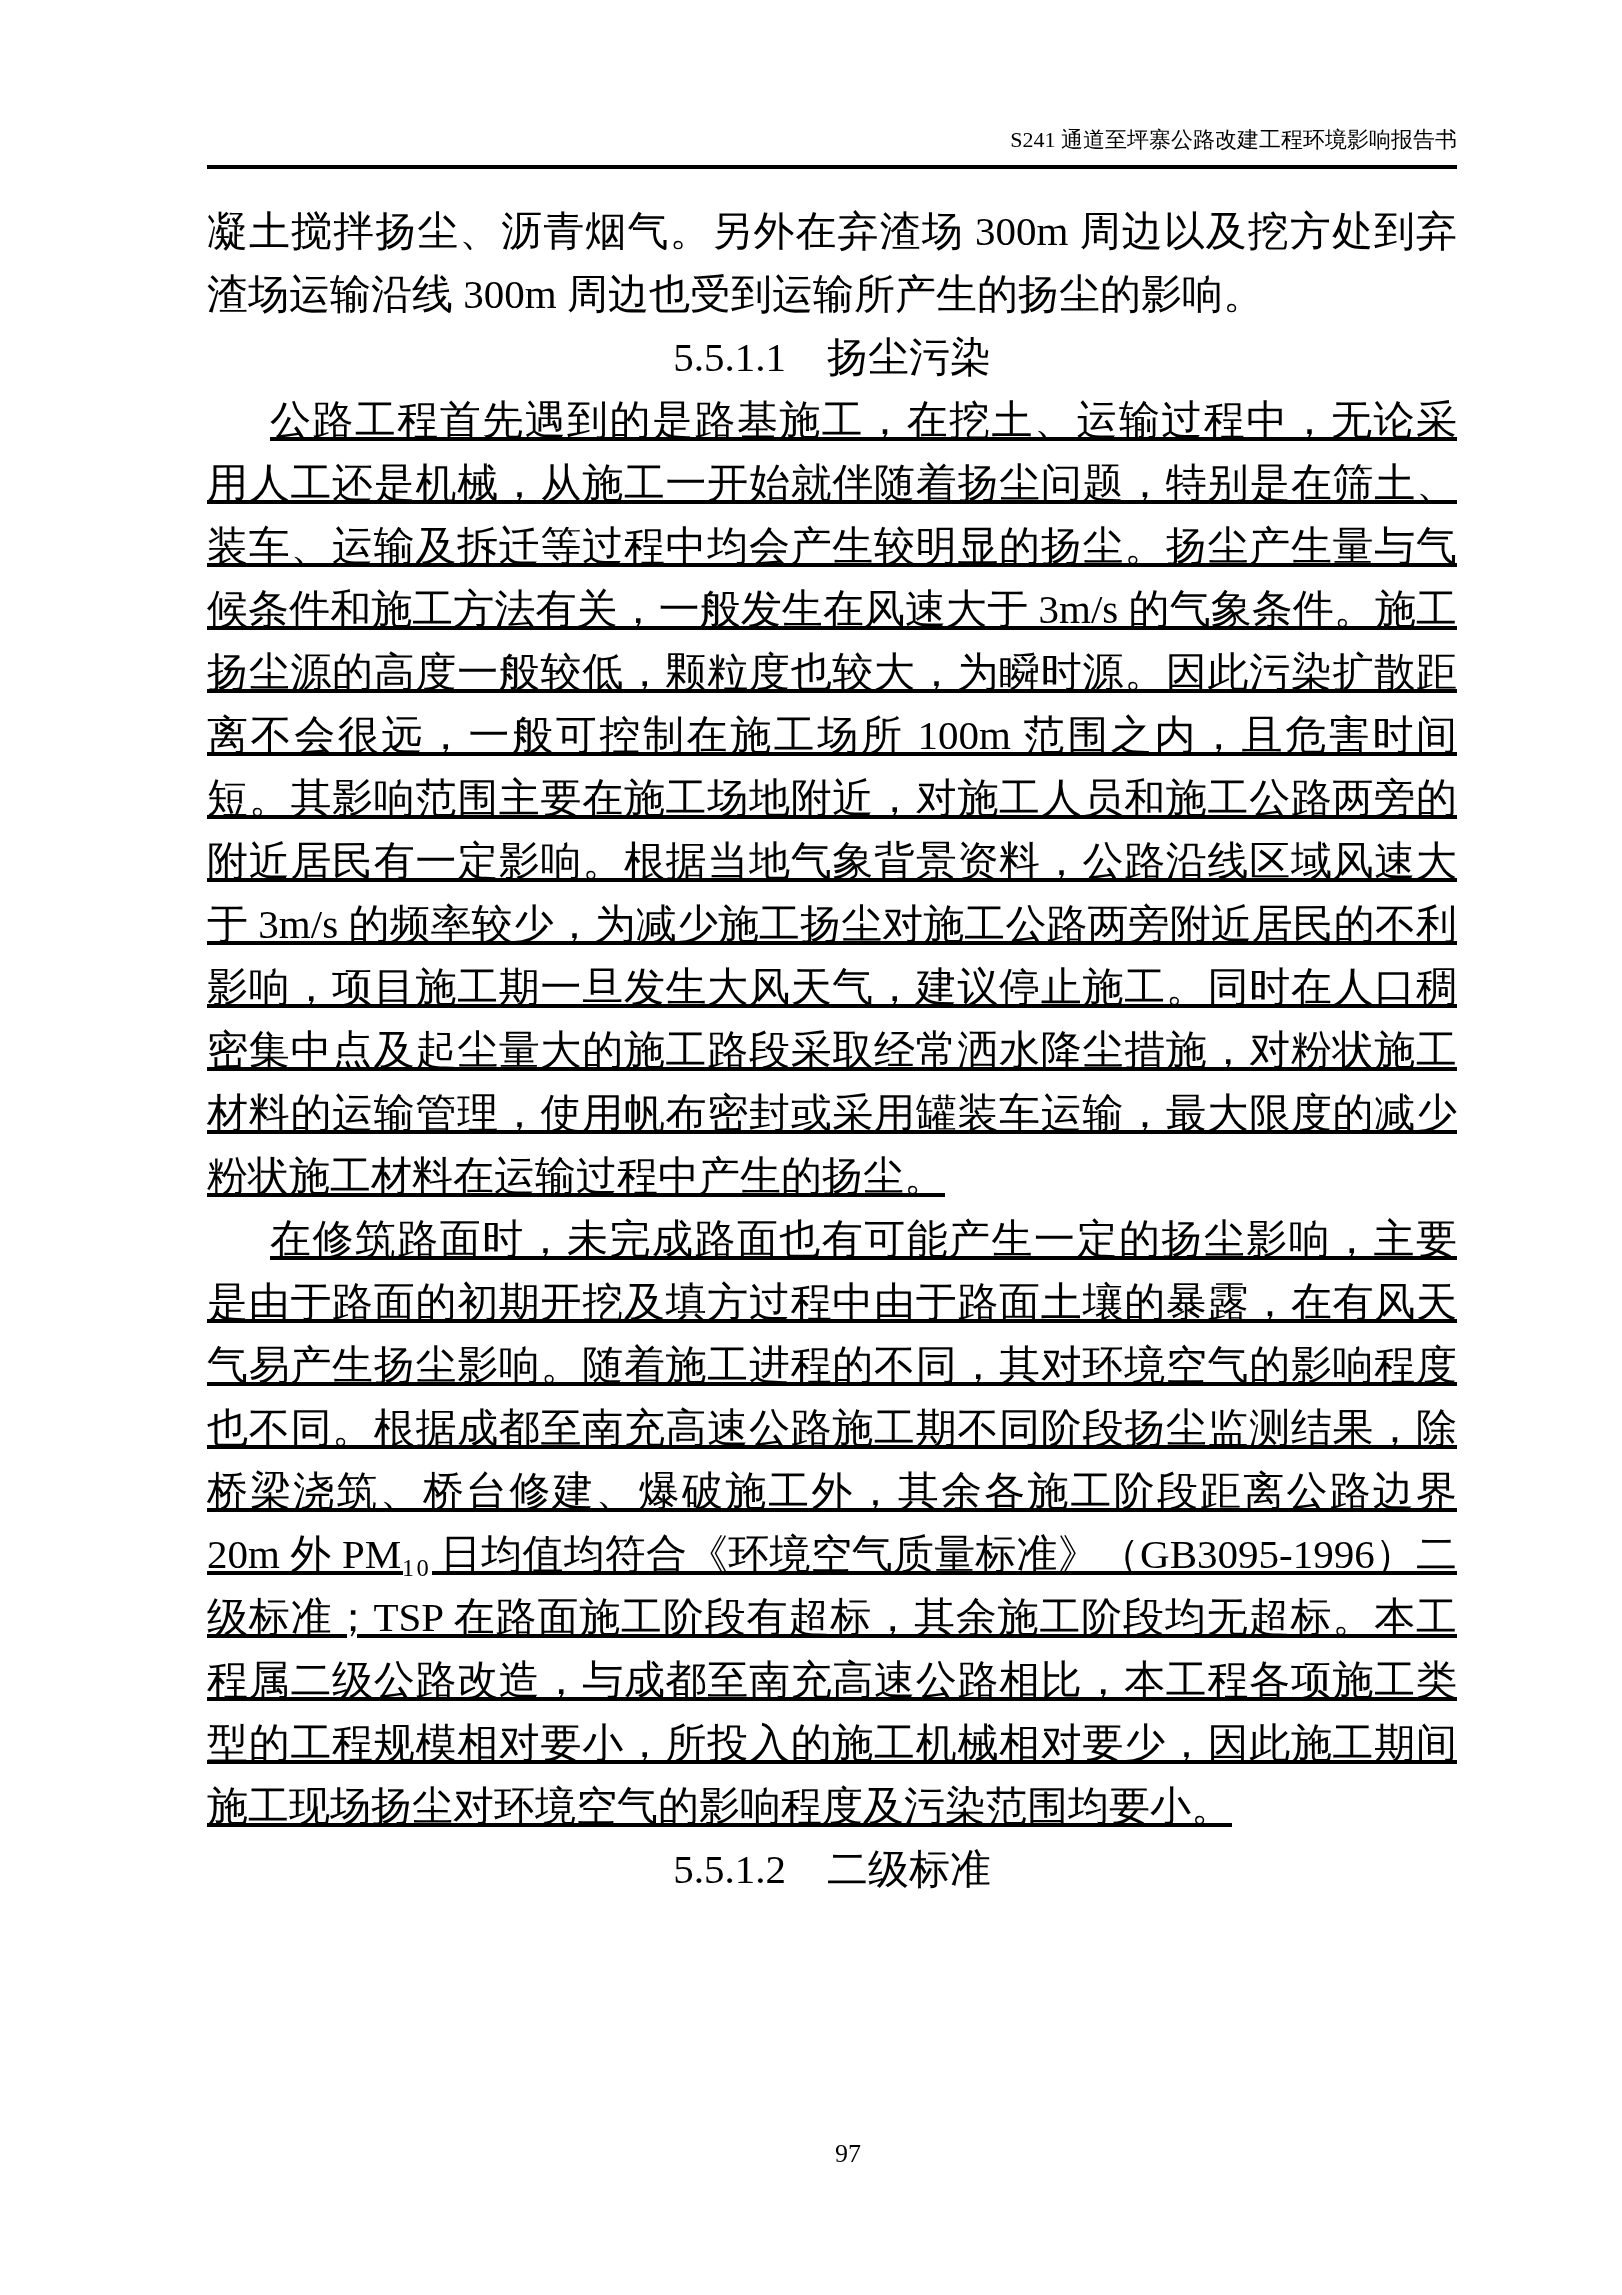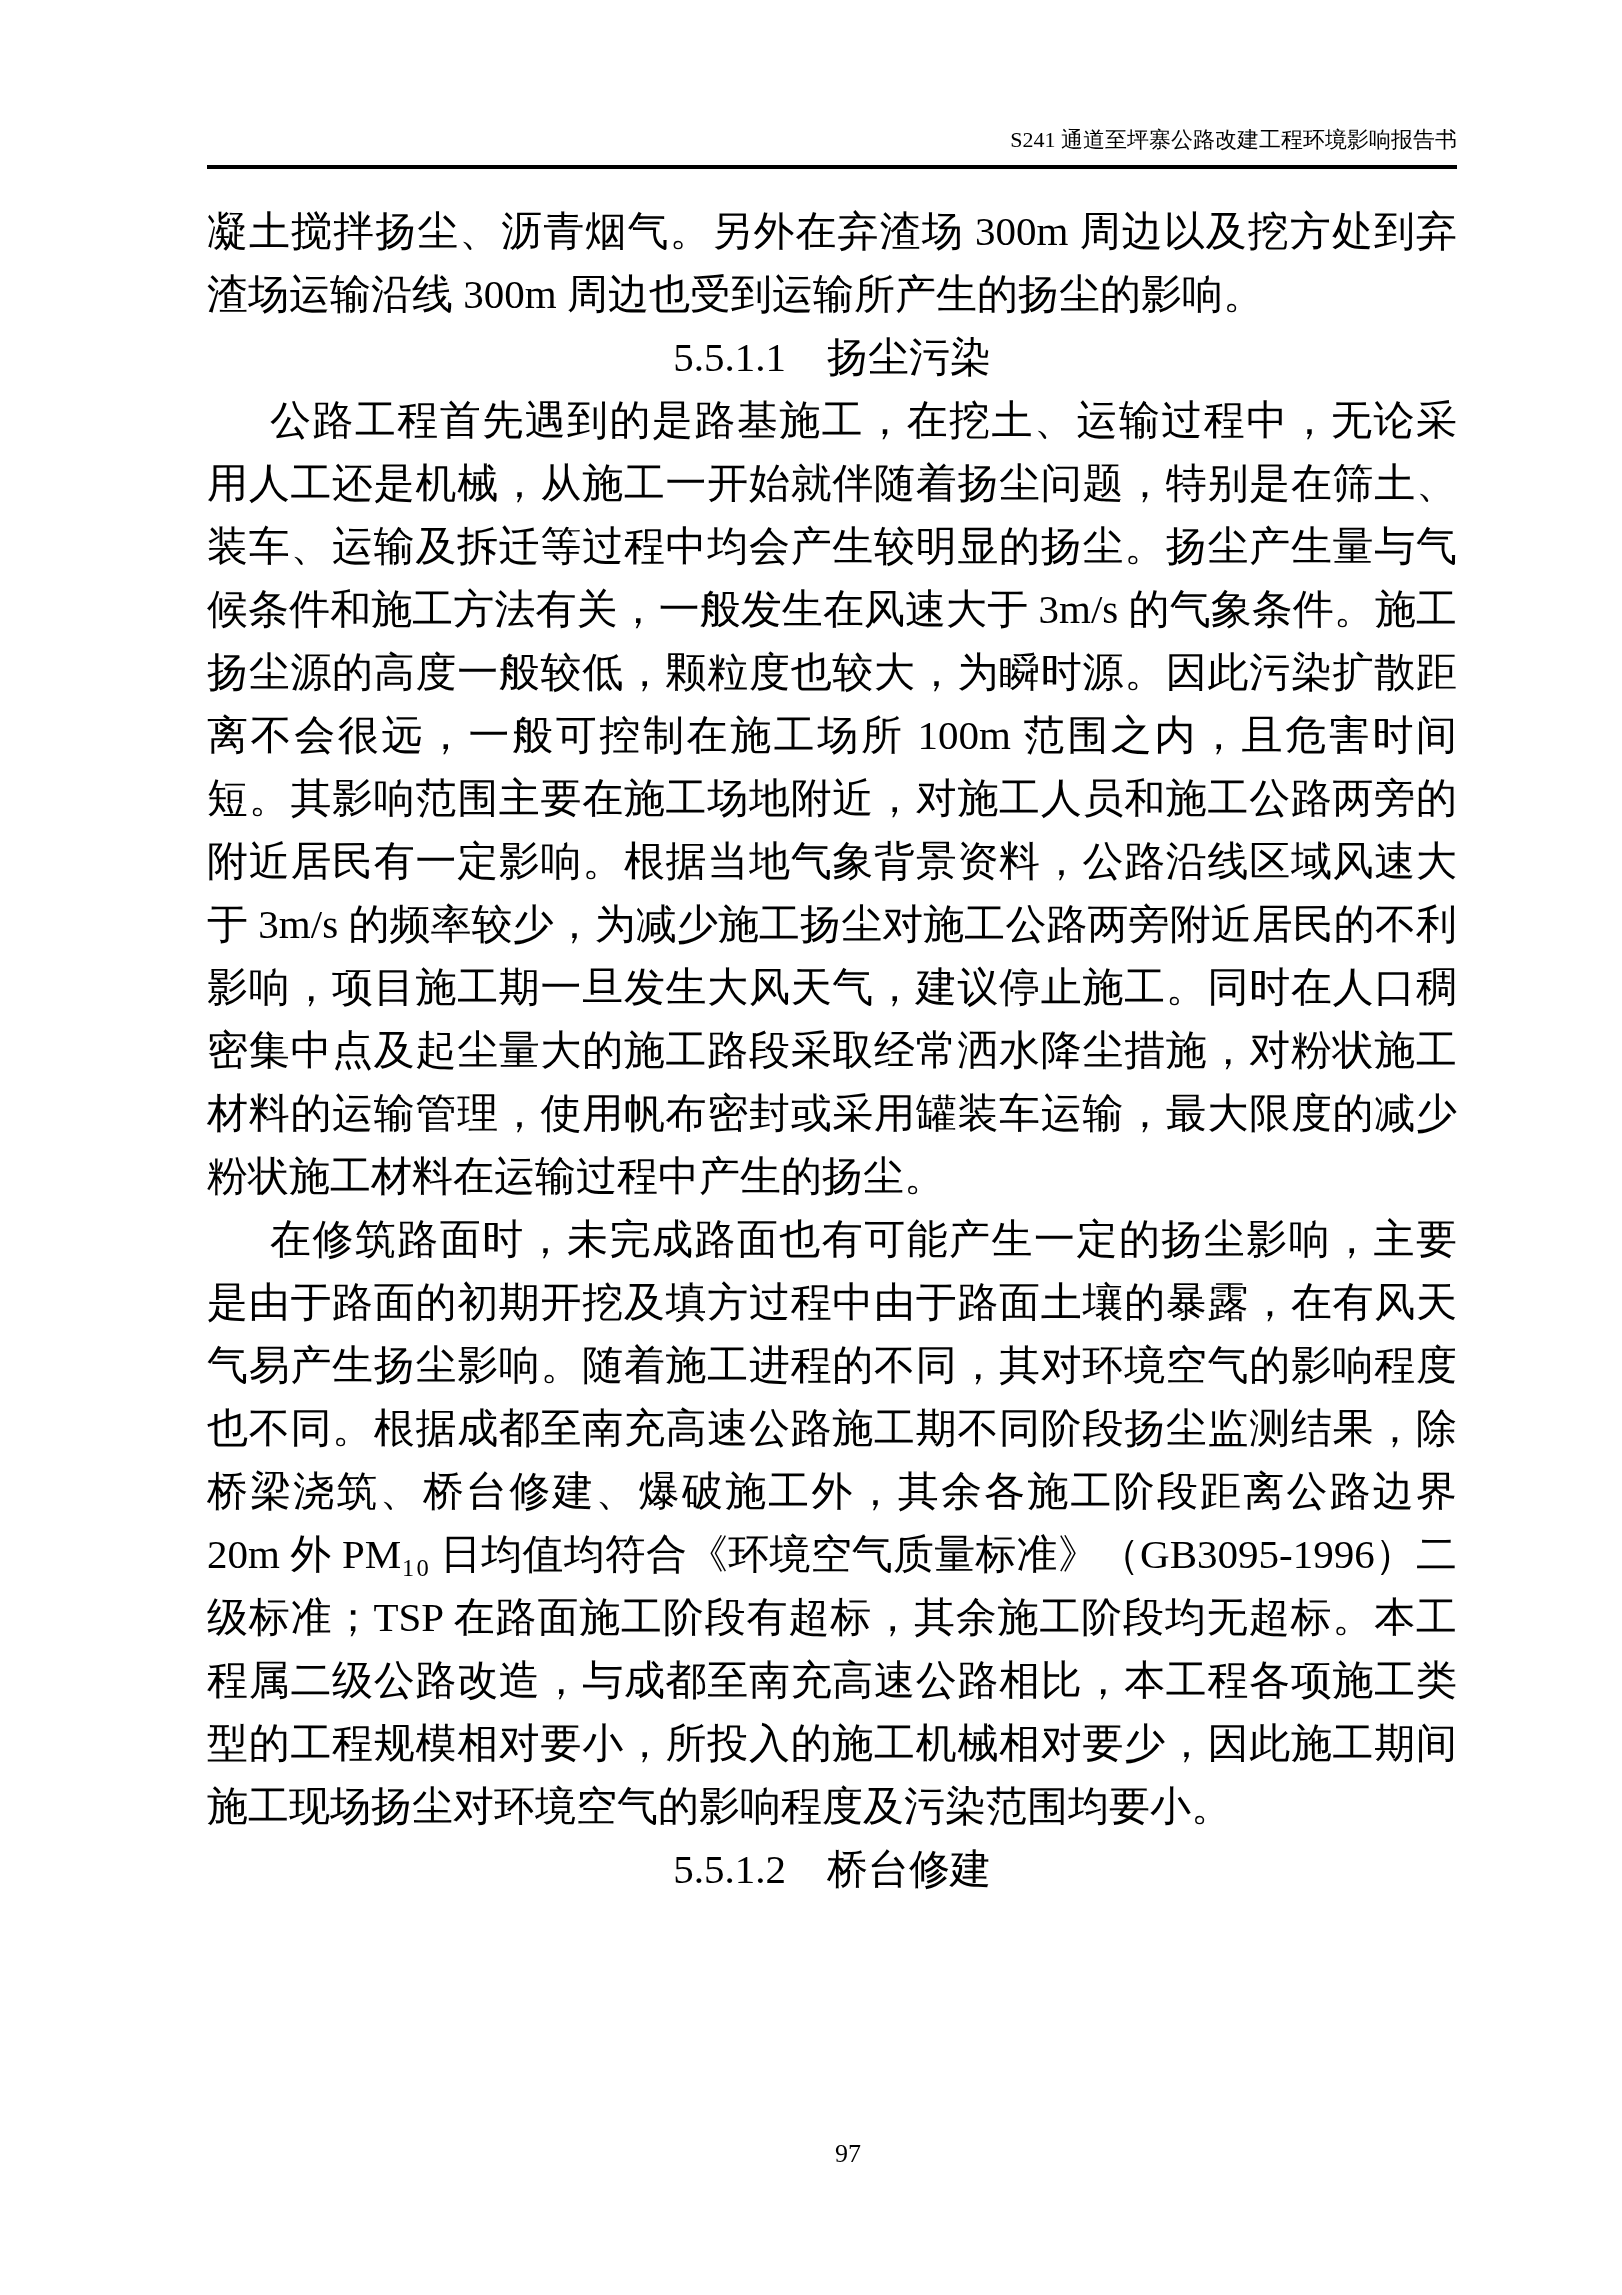--- a/index.html
+++ b/index.html
@@ -41,20 +41,21 @@
   .doc-body p,
   .doc-body h3 {
     margin: 0;
     padding: 0;
     font-size: inherit;
     font-weight: normal;
     line-height: inherit;
   }
   .para-indent {
     text-indent: 63px;
+    text-decoration: underline;
   }
   .section-heading {
     text-align: center;
   }
   .page-footer {
     position: absolute;
     top: 2138px;
     left: 16px;
     width: 100%;
     text-align: center;
@@ -69,21 +70,21 @@
 
   <div class="page-header">
     <span class="header-title">S241 通道至坪寨公路改建工程环境影响报告书</span>
   </div>
 
   <div class="doc-body">
     <p class="para">凝土搅拌扬尘、沥青烟气。另外在弃渣场 300m 周边以及挖方处到弃渣场运输沿线 300m 周边也受到运输所产生的扬尘的影响。</p>
     <h3 class="section-heading">5.5.1.1　扬尘污染</h3>
     <p class="para para-indent">公路工程首先遇到的是路基施工，在挖土、运输过程中，无论采用人工还是机械，从施工一开始就伴随着扬尘问题，特别是在筛土、装车、运输及拆迁等过程中均会产生较明显的扬尘。扬尘产生量与气候条件和施工方法有关，一般发生在风速大于 3m/s 的气象条件。施工扬尘源的高度一般较低，颗粒度也较大，为瞬时源。因此污染扩散距离不会很远，一般可控制在施工场所 100m 范围之内，且危害时间短。其影响范围主要在施工场地附近，对施工人员和施工公路两旁的附近居民有一定影响。根据当地气象背景资料，公路沿线区域风速大于 3m/s 的频率较少，为减少施工扬尘对施工公路两旁附近居民的不利影响，项目施工期一旦发生大风天气，建议停止施工。同时在人口稠密集中点及起尘量大的施工路段采取经常洒水降尘措施，对粉状施工材料的运输管理，使用帆布密封或采用罐装车运输，最大限度的减少粉状施工材料在运输过程中产生的扬尘。</p>
     <p class="para para-indent">在修筑路面时，未完成路面也有可能产生一定的扬尘影响，主要是由于路面的初期开挖及填方过程中由于路面土壤的暴露，在有风天气易产生扬尘影响。随着施工进程的不同，其对环境空气的影响程度也不同。根据成都至南充高速公路施工期不同阶段扬尘监测结果，除桥梁浇筑、桥台修建、爆破施工外，其余各施工阶段距离公路边界 20m 外 PM₁₀ 日均值均符合《环境空气质量标准》（GB3095-1996）二级标准；TSP 在路面施工阶段有超标，其余施工阶段均无超标。本工程属二级公路改造，与成都至南充高速公路相比，本工程各项施工类型的工程规模相对要小，所投入的施工机械相对要少，因此施工期间施工现场扬尘对环境空气的影响程度及污染范围均要小。</p>
-    <h3 class="section-heading">5.5.1.2　桥台修建</h3>
+    <h3 class="section-heading">5.5.1.2　二级标准</h3>
   </div>
 
   <div class="page-footer">
     <span>97</span>
   </div>
 
 </div>
 
 
 </body></html>

